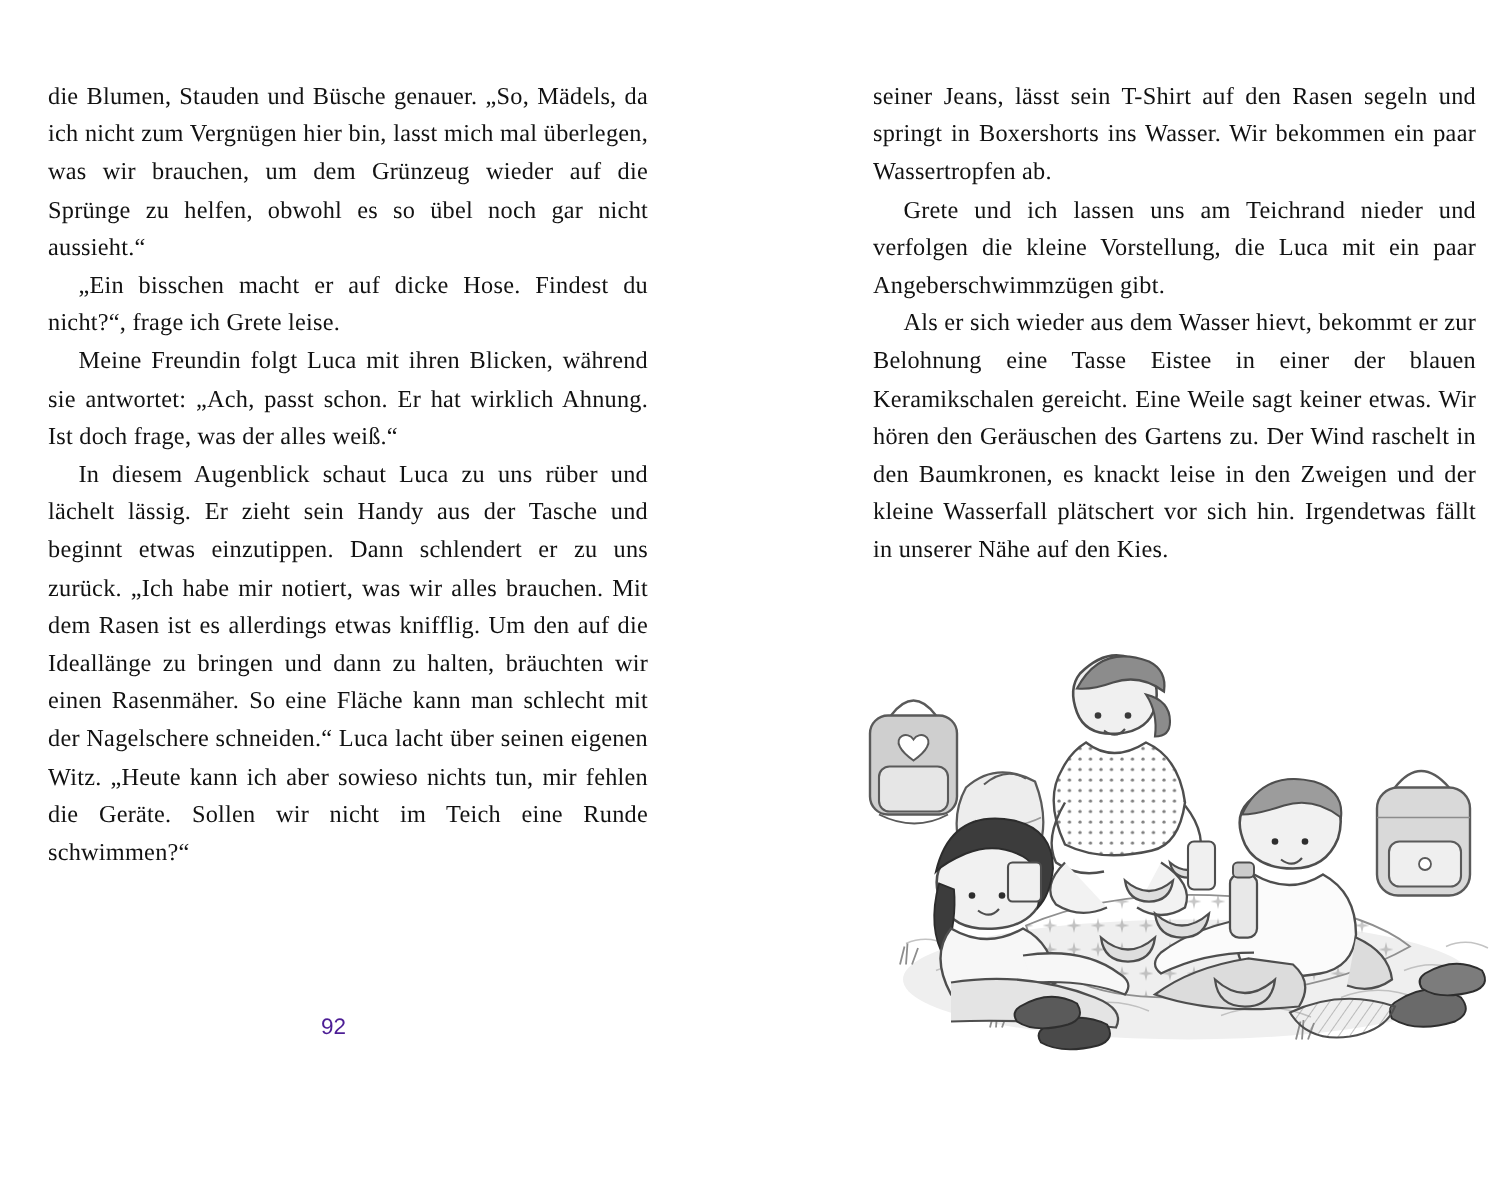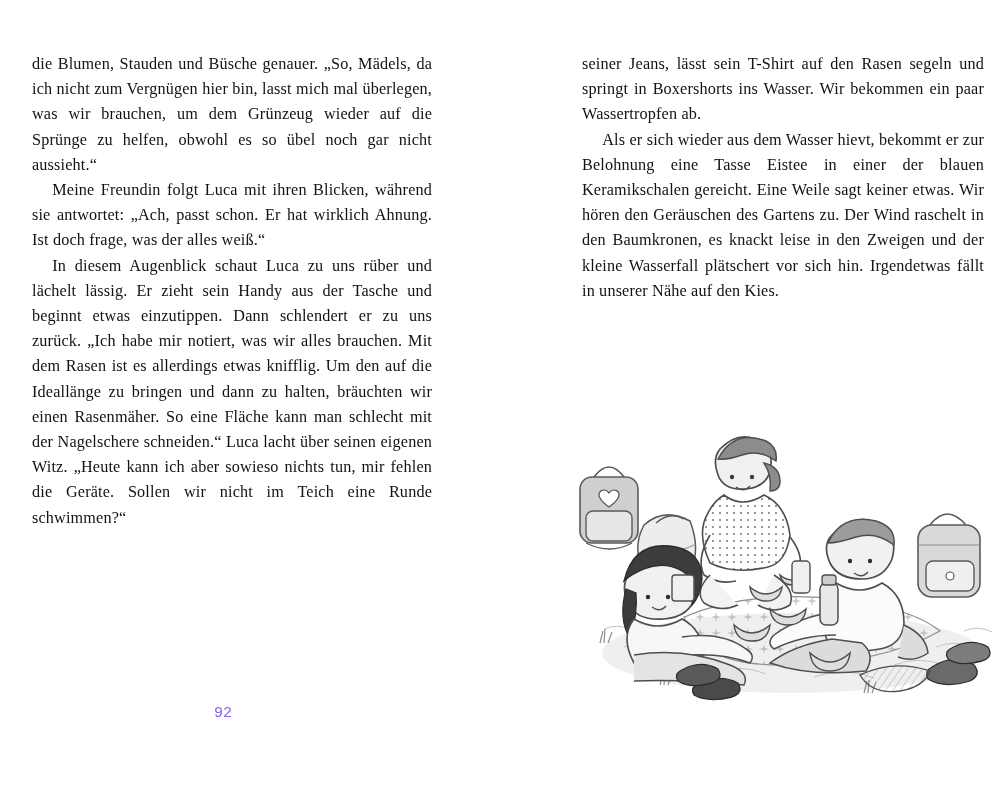--- a/index.html
+++ b/index.html
@@ -50,24 +50,24 @@
     text-justify: inter-word;
     hyphens: manual;
     letter-spacing: 0.01em;
   }
   p.indent {
     text-indent: 1.25em;
   }
   .page-number {
     position: absolute;
     left: 190px;
-    top: 705px;
+    top: 676px;
     font-size: 15px;
-    color: #8b5cf6;
-    font-family: Liberation Mono, monospace;
+    color: #4c1d95;
+    font-family: Liberation Sans, sans-serif;
   }
   .illustration {
     position: absolute;
     left: 540px;
     top: 385px;
     width: 450px;
     height: 330px;
   }
   .illustration svg {
     display: block;
@@ -75,26 +75,28 @@
 </style>
 </head>
 <body>
 
 <div class="page">
 
   <div class="columns">
 
     <div class="column left">
       <p>die Blumen, Stauden und Büsche genauer. „So, Mädels, da ich nicht zum Vergnügen hier bin, lasst mich mal überlegen, was wir brauchen, um dem Grünzeug wieder auf die Sprünge zu helfen, obwohl es so übel noch gar nicht aussieht.“</p>
+      <p class="indent">„Ein bisschen macht er auf dicke Hose. Findest du nicht?“, frage ich Grete leise.</p>
       <p class="indent">Meine Freundin folgt Luca mit ihren Blicken, während sie antwortet: „Ach, passt schon. Er hat wirklich Ahnung. Ist doch frage, was der alles weiß.“</p>
       <p class="indent">In diesem Augenblick schaut Luca zu uns rüber und lächelt lässig. Er zieht sein Handy aus der Tasche und beginnt etwas einzutippen. Dann schlendert er zu uns zurück. „Ich habe mir notiert, was wir alles brauchen. Mit dem Rasen ist es allerdings etwas knifflig. Um den auf die Ideallänge zu bringen und dann zu halten, bräuchten wir einen Rasenmäher. So eine Fläche kann man schlecht mit der Nagelschere schneiden.“ Luca lacht über seinen eigenen Witz. „Heute kann ich aber sowieso nichts tun, mir fehlen die Geräte. Sollen wir nicht im Teich eine Runde schwimmen?“</p>
     </div>
 
     <div class="column right">
       <p>seiner Jeans, lässt sein T-Shirt auf den Rasen segeln und springt in Boxershorts ins Wasser. Wir bekommen ein paar Wassertropfen ab.</p>
+      <p class="indent">Grete und ich lassen uns am Teichrand nieder und verfolgen die kleine Vorstellung, die Luca mit ein paar Angeberschwimmzügen gibt.</p>
       <p class="indent">Als er sich wieder aus dem Wasser hievt, bekommt er zur Belohnung eine Tasse Eistee in einer der blauen Keramikschalen gereicht. Eine Weile sagt keiner etwas. Wir hören den Geräuschen des Gartens zu. Der Wind raschelt in den Baumkronen, es knackt leise in den Zweigen und der kleine Wasserfall plätschert vor sich hin. Irgendetwas fällt in unserer Nähe auf den Kies.</p>
     </div>
 
   </div>
 
   <div class="page-number">92</div>
 
   <div class="illustration">
     <svg viewBox="0 0 450 330" width="450" height="330" xmlns="http://www.w3.org/2000/svg">
       <defs>

